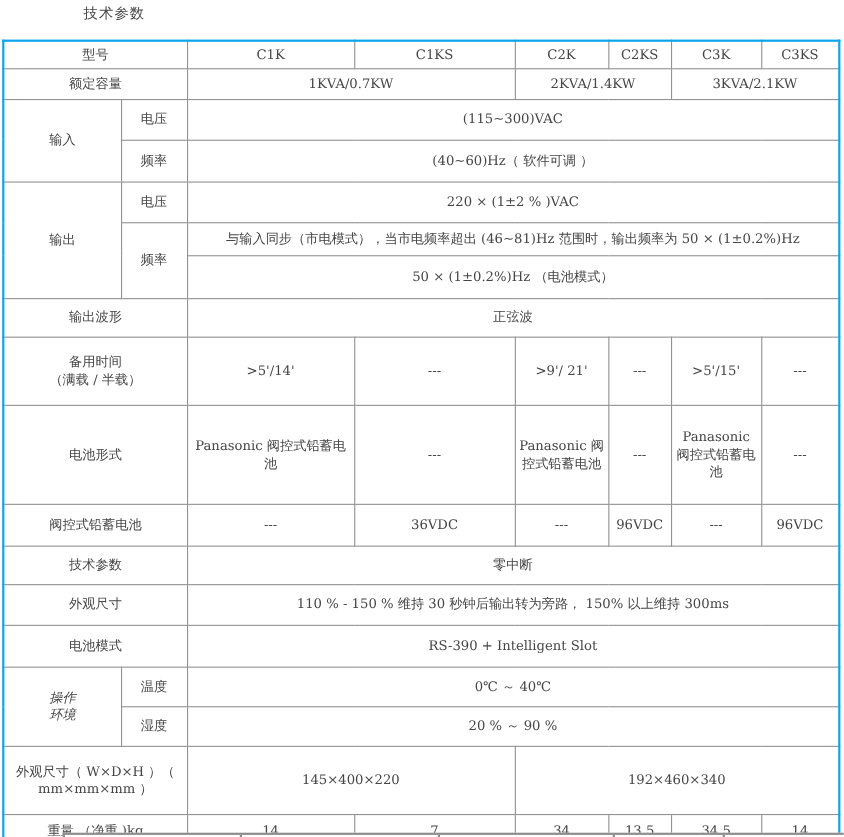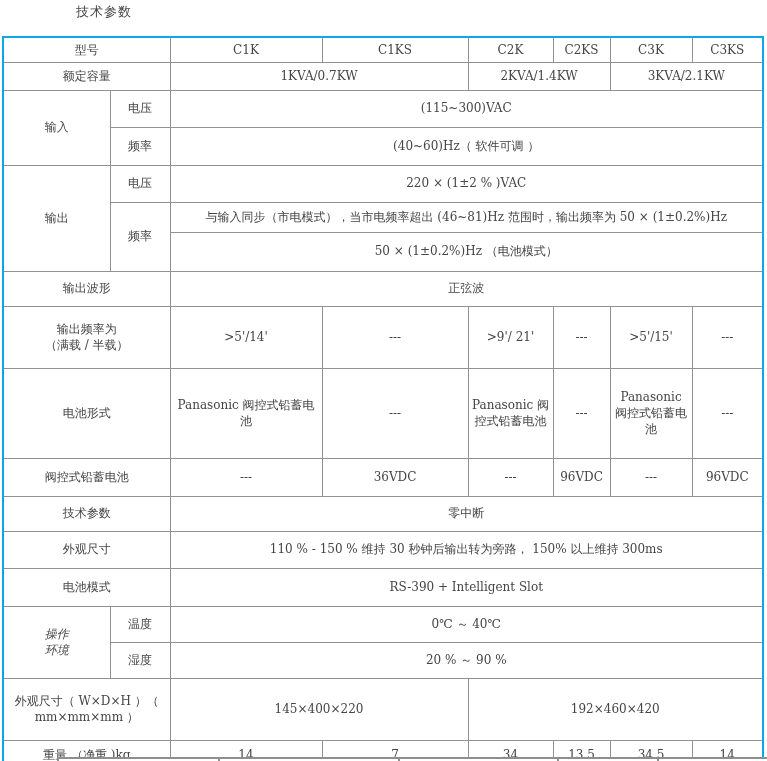--- a/index.html
+++ b/index.html
@@ -95,21 +95,21 @@
       <td colspan="6">50 × (1±0.2%)Hz （电池模式）</td>
     </tr>
 
     <tr class="rh35">
       <td colspan="2">输出波形</td>
       <td colspan="6">正弦波</td>
     </tr>
 
     <tr class="rh62">
       <td colspan="2" class="ml">
-        <div>输出频率为</div>
+        <div>备用时间</div>
         <div>（满载 / 半载）</div>
       </td>
       <td>&gt;5'/14'</td>
       <td>---</td>
       <td>&gt;9'/ 21'</td>
       <td>---</td>
       <td>&gt;5'/15'</td>
       <td>---</td>
     </tr>
 
@@ -161,21 +161,21 @@
       <td>湿度</td>
       <td colspan="6">20 % ～ 90 %</td>
     </tr>
 
     <tr class="rh62">
       <td colspan="2" class="ml">
         <div>外观尺寸（ W×D×H ）（</div>
         <div>mm×mm×mm ）</div>
       </td>
       <td colspan="2">145×400×220</td>
-      <td colspan="4">192×460×420</td>
+      <td colspan="4">192×460×340</td>
     </tr>
 
     <tr class="rh31">
       <td colspan="2">重量 （净重 )kg</td>
       <td>14</td>
       <td>7</td>
       <td>34</td>
       <td>13.5</td>
       <td>34.5</td>
       <td>14</td>

